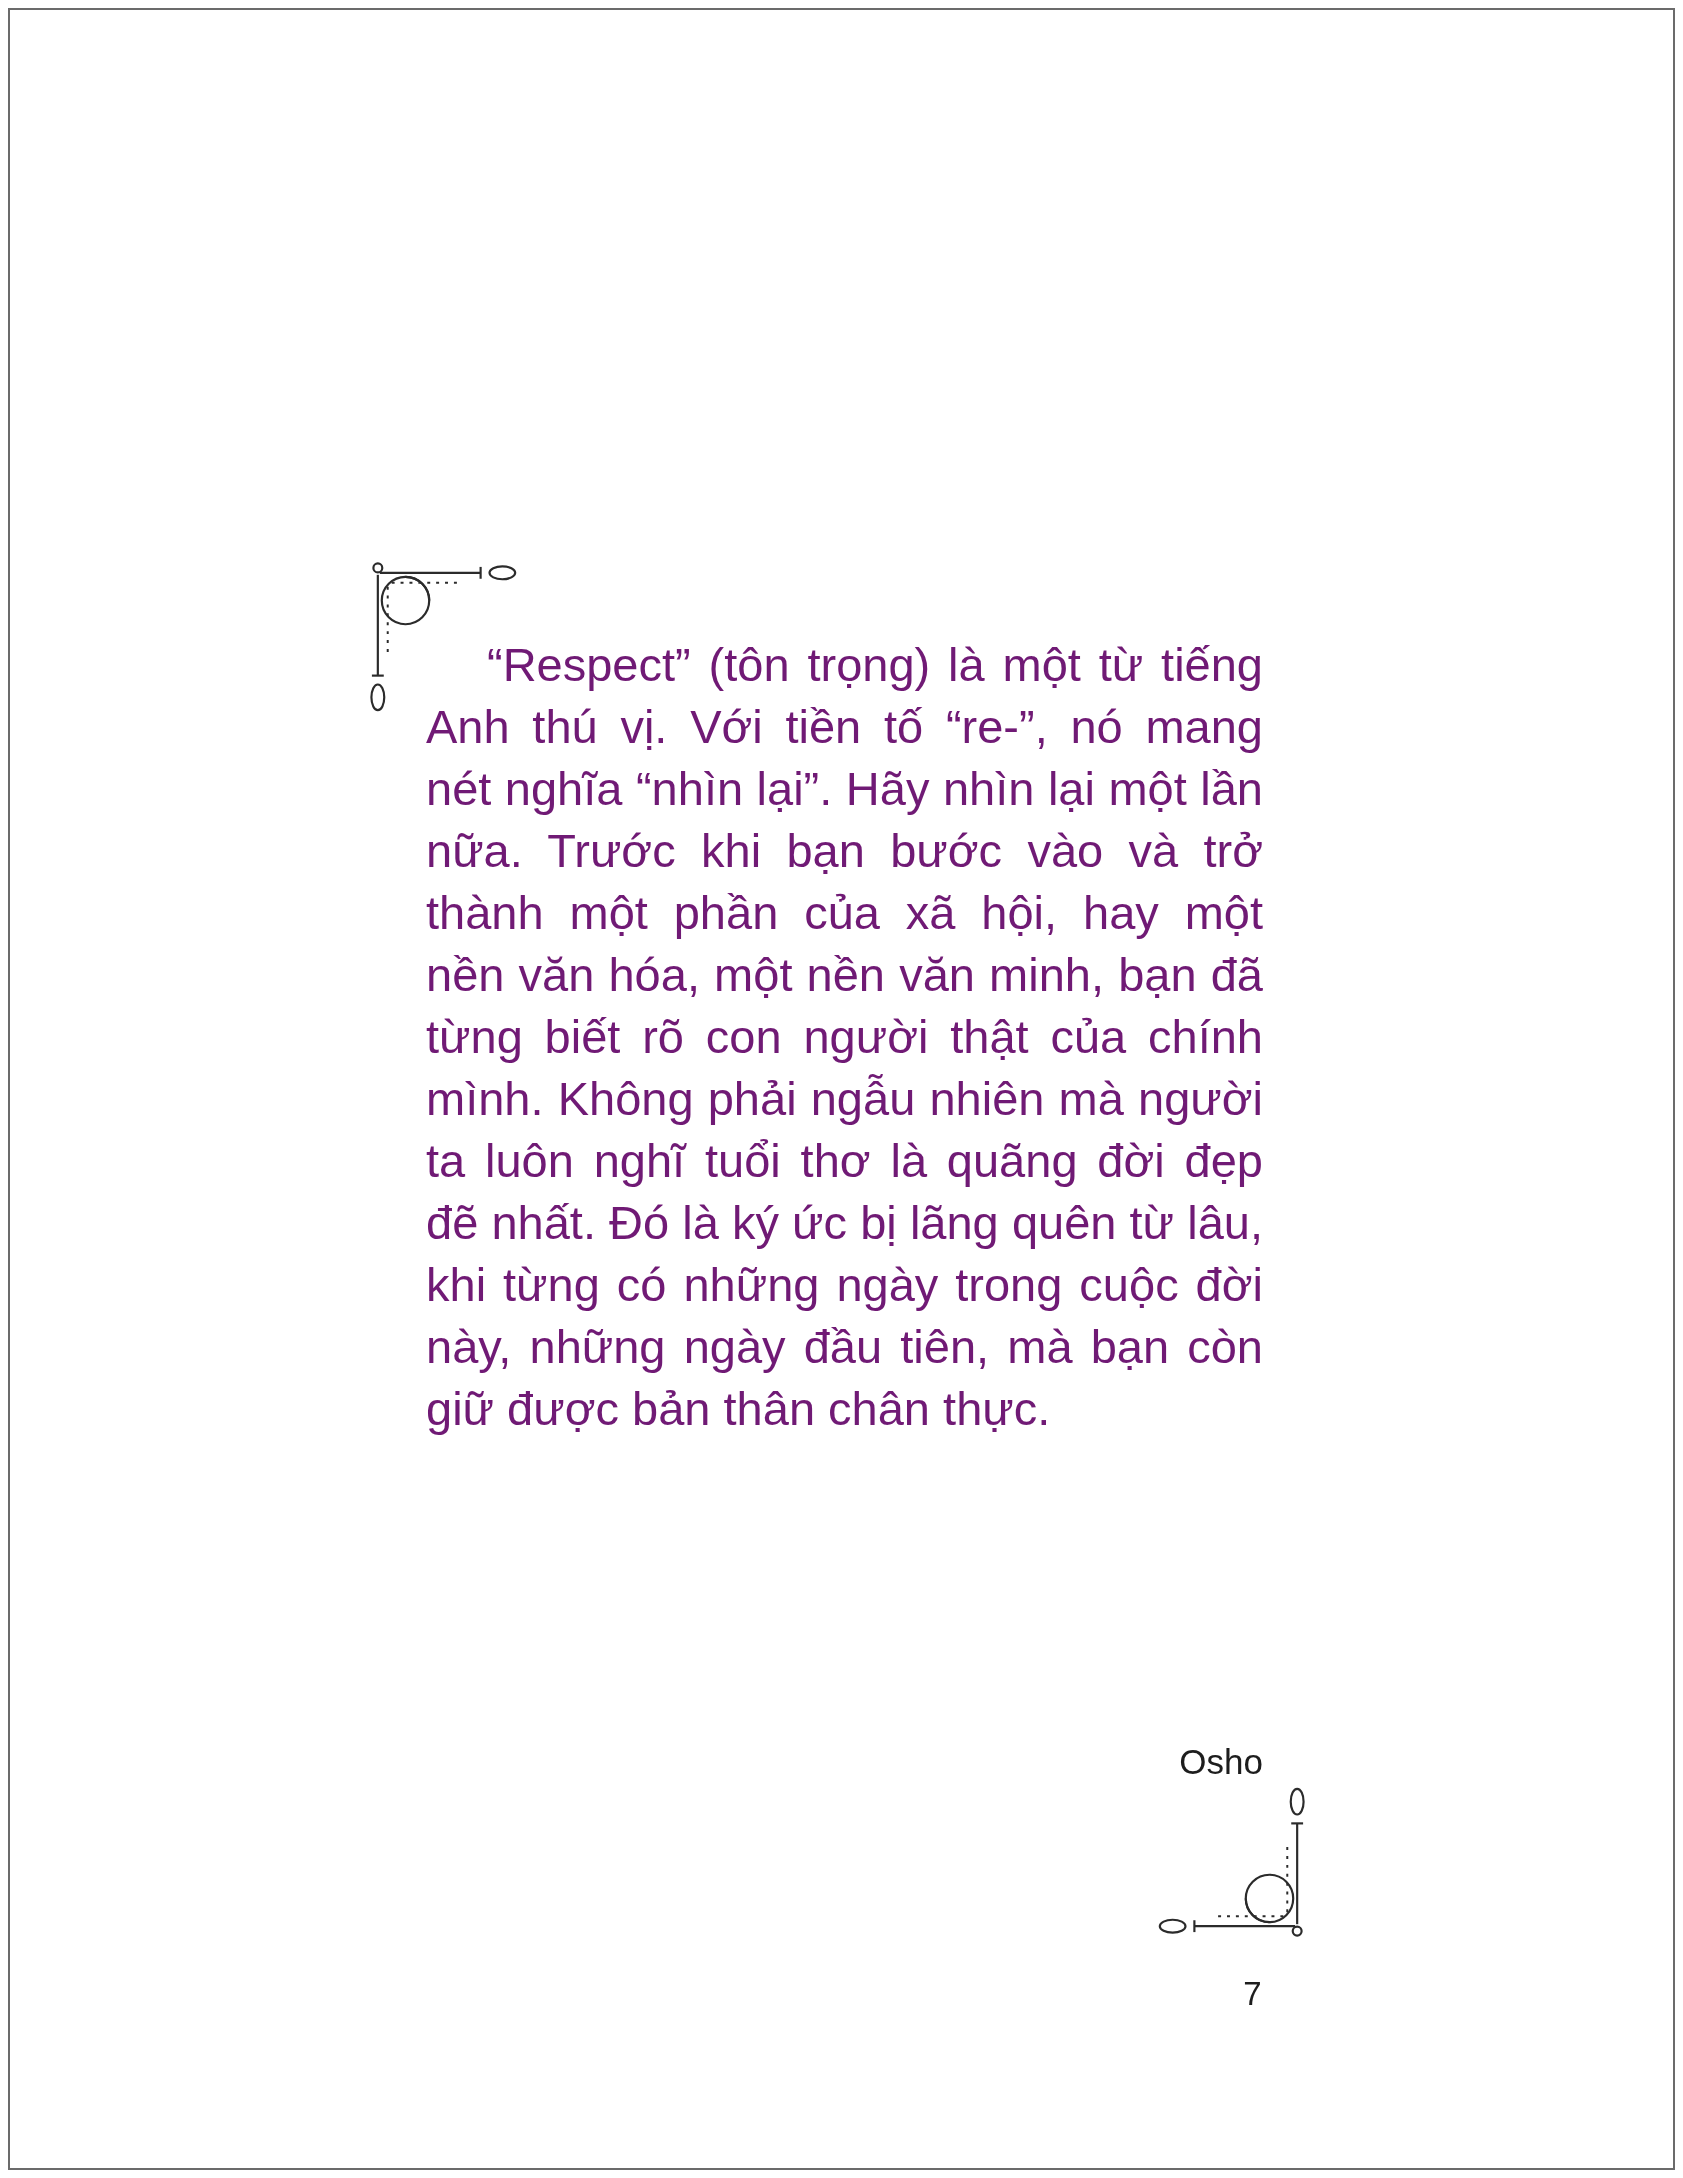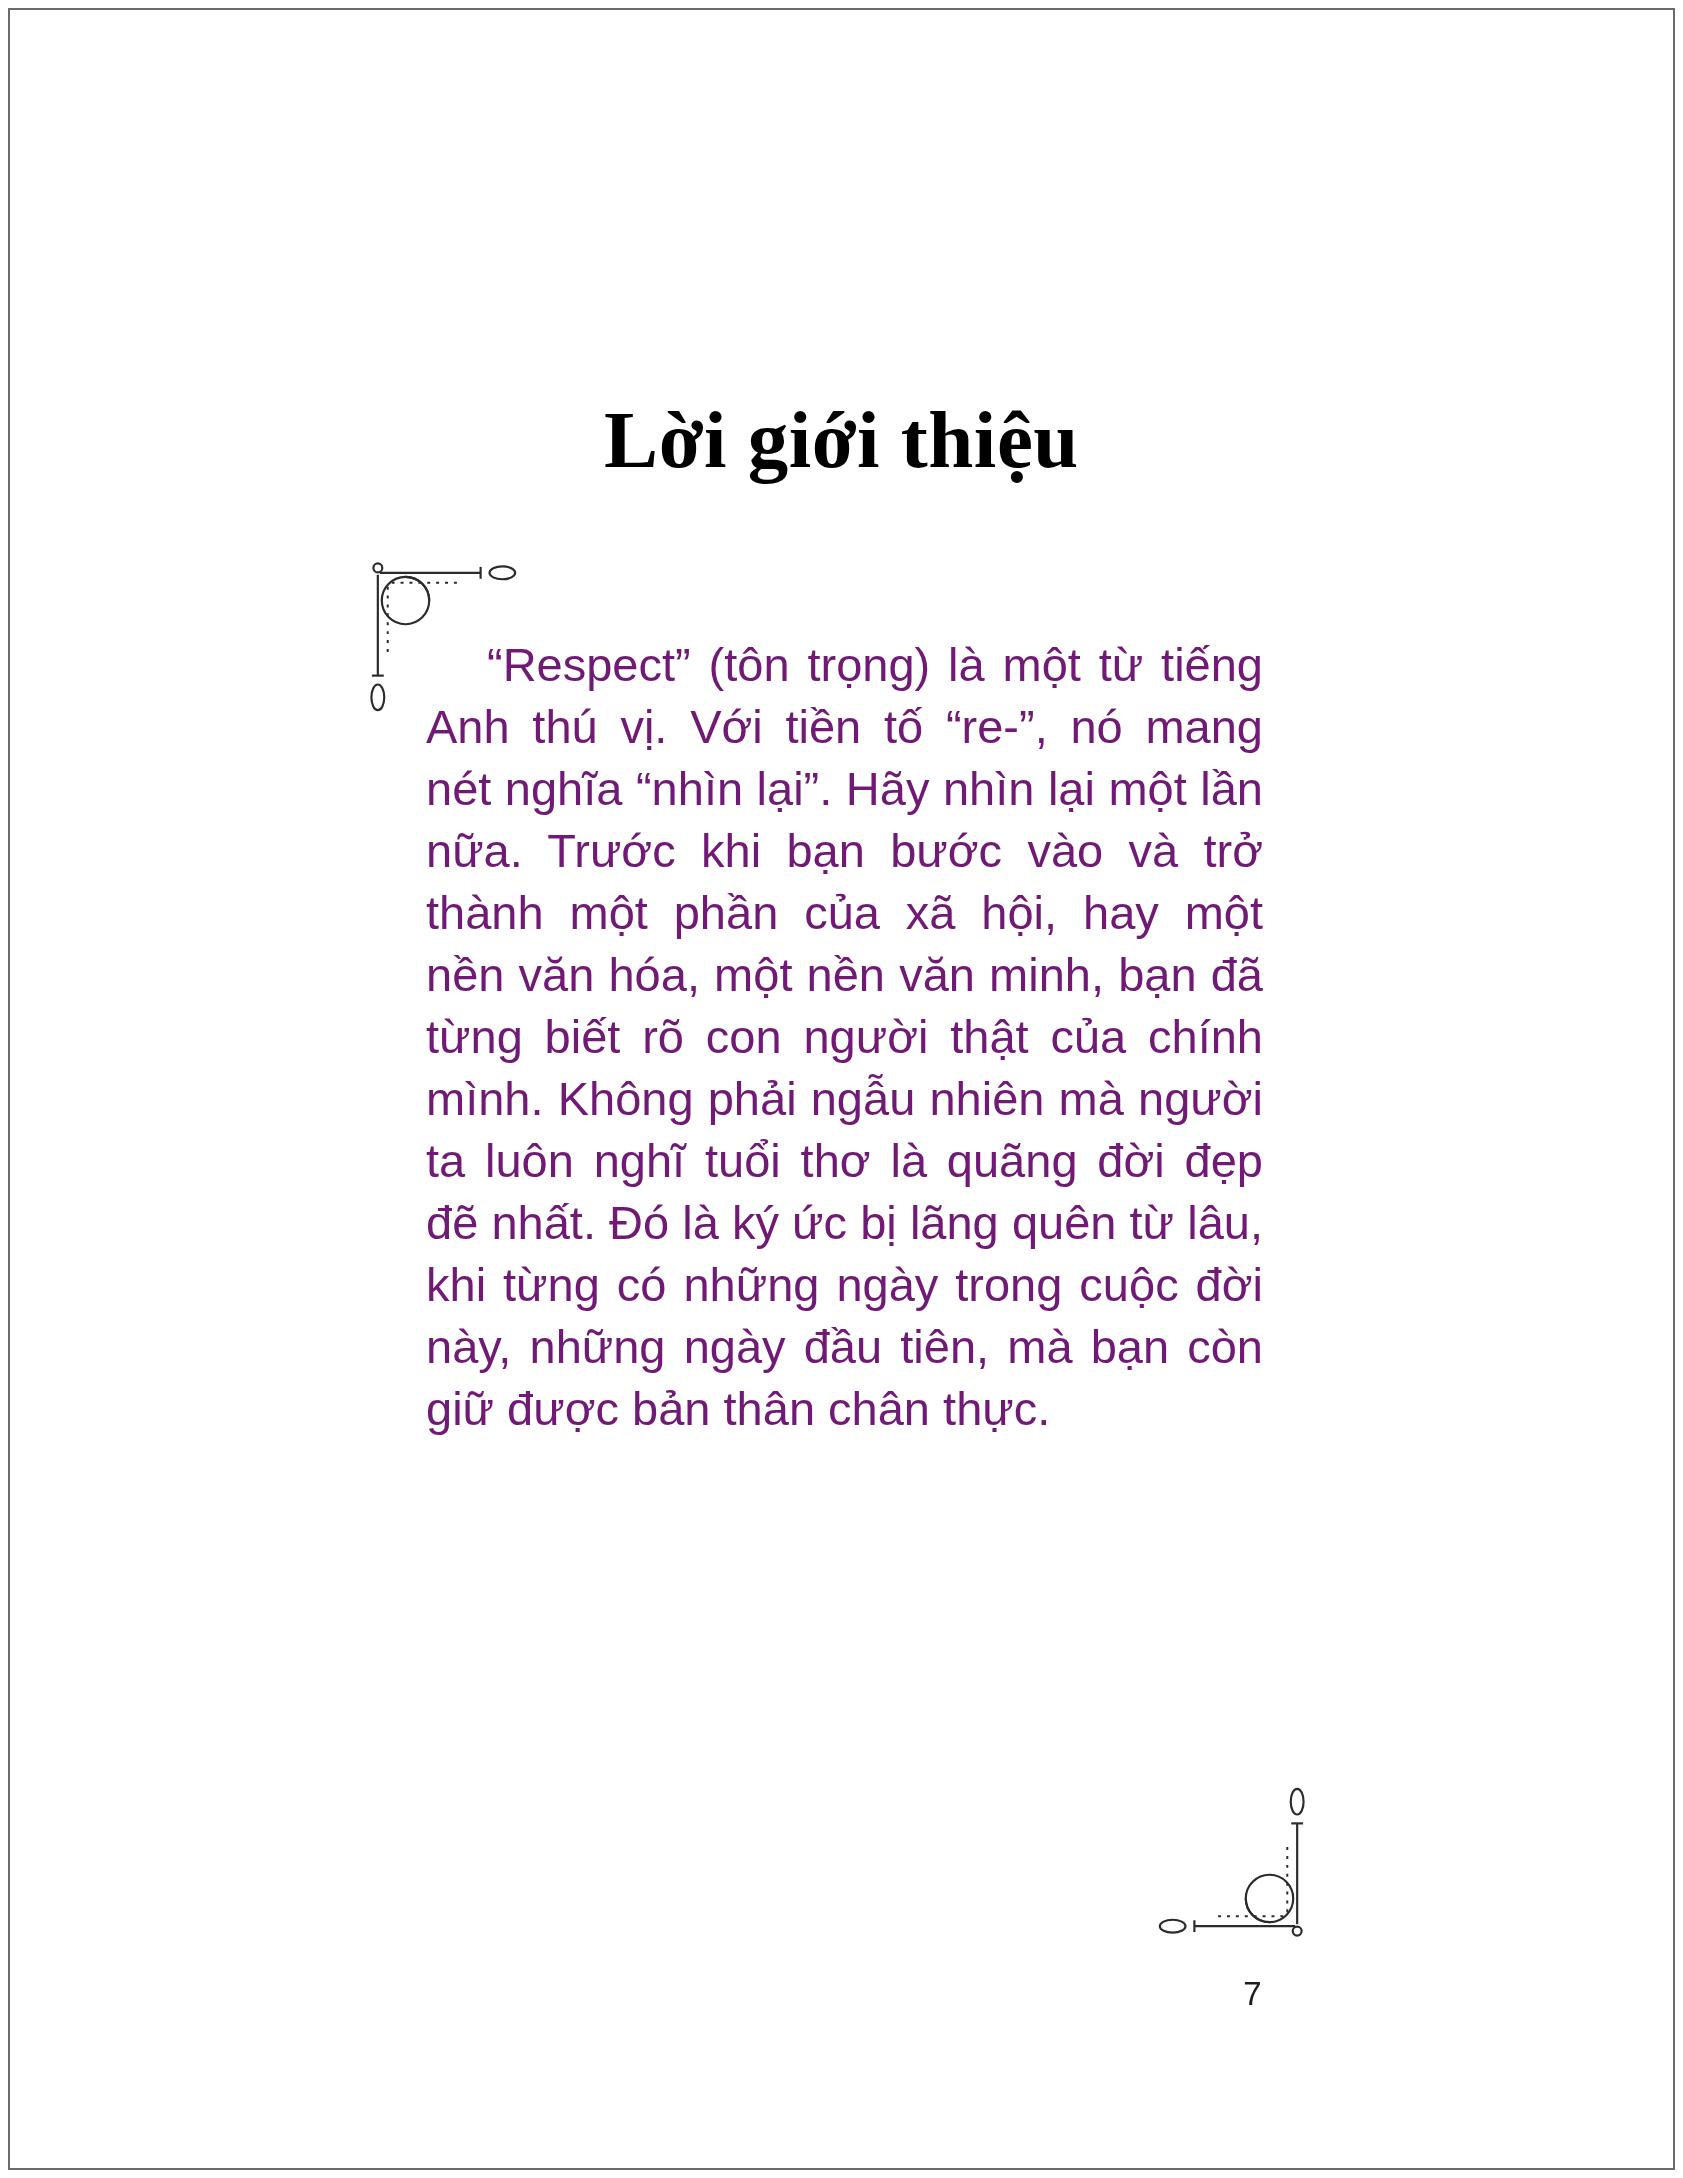--- a/index.html
+++ b/index.html
@@ -103,21 +103,20 @@
     top: 1772px;
   }
 </style>
 </head>
 <body>
 
 <div class="page">
 
   <div class="page-frame"></div>
 
-  <h1 class="chapter-title">Lời giới thiệu</h1>
 
   <div class="orn orn-top">
     <svg width="168" height="168" viewBox="0 0 170 170" xmlns="http://www.w3.org/2000/svg">
       <g fill="none" stroke="#2b2b2b" stroke-width="2.2">
 
         <path d="M14 16 L14 118"></path>
 
         <path d="M16 14 L118 14"></path>
 
         <path d="M24 28 L24 95" stroke-dasharray="3 6" stroke-width="2"></path>
@@ -156,17 +155,18 @@
         <path d="M8 118 L20 118"></path>
         <ellipse cx="14" cy="140" rx="6.5" ry="13"></ellipse>
       </g>
     </svg>
   </div>
 
   <div class="text-column">
     <p class="body-par">“Respect” (tôn trọng) là một từ tiếng Anh thú vị. Với tiền tố “re-”, nó mang nét nghĩa “nhìn lại”. Hãy nhìn lại một lần nữa. Trước khi bạn bước vào và trở thành một phần của xã hội, hay một nền văn hóa, một nền văn minh, bạn đã từng biết rõ con người thật của chính mình. Không phải ngẫu nhiên mà người ta luôn nghĩ tuổi thơ là quãng đời đẹp đẽ nhất. Đó là ký ức bị lãng quên từ lâu, khi từng có những ngày trong cuộc đời này, những ngày đầu tiên, mà bạn còn giữ được bản thân chân thực.</p>
   </div>
 
+  <div class="signature">Osho</div>
 
   <div class="page-number">7</div>
 
 </div>
 
 
 </body></html>

